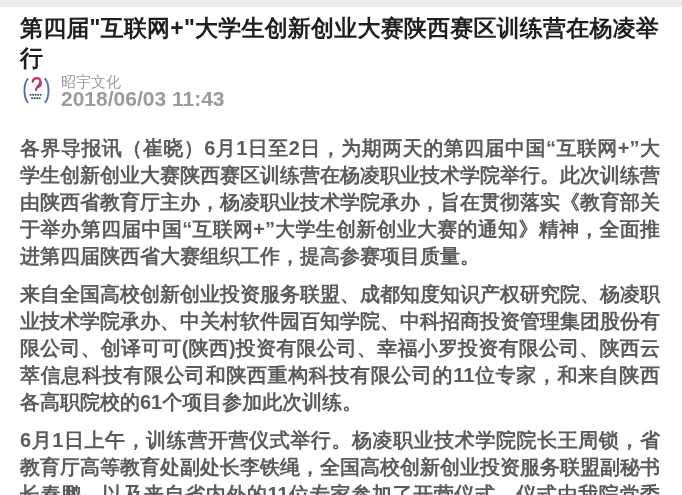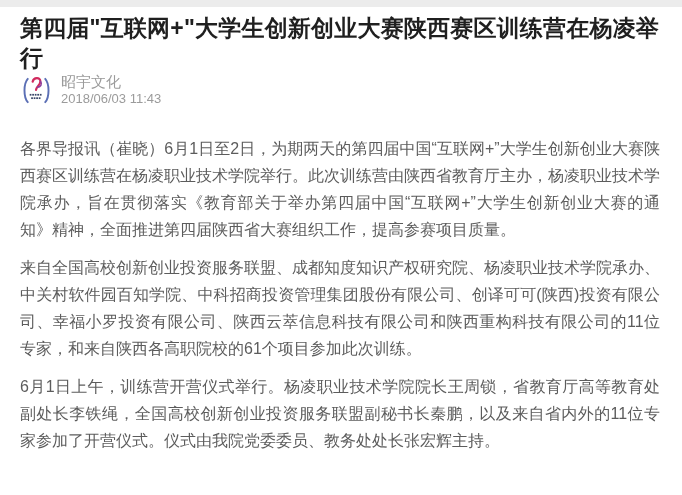--- a/index.html
+++ b/index.html
@@ -45,33 +45,35 @@
     flex-direction: column;
     justify-content: center;
   }
   .publisher-name {
     font-size: 15px;
     line-height: 17px;
     color: #9b9b9b;
     cursor: pointer;
   }
   .publish-date {
-    font-size: 13px;
+    font-size: 21px;
     line-height: 17px;
     color: #9b9b9b;
+    font-weight: bold;
   }
   .article-body {
     margin-top: 28px;
   }
   .article-body p {
     margin: 0 0 11px 0;
-    font-size: 16px;
+    font-size: 20px;
     line-height: 27px;
     color: #5c5c5c;
     text-align: justify;
+    font-weight: bold;
   }
   .article-body p:last-child {
     margin-bottom: 0;
   }
 </style>
 </head>
 <body>
 
 <div class="top-strip"></div>
 

